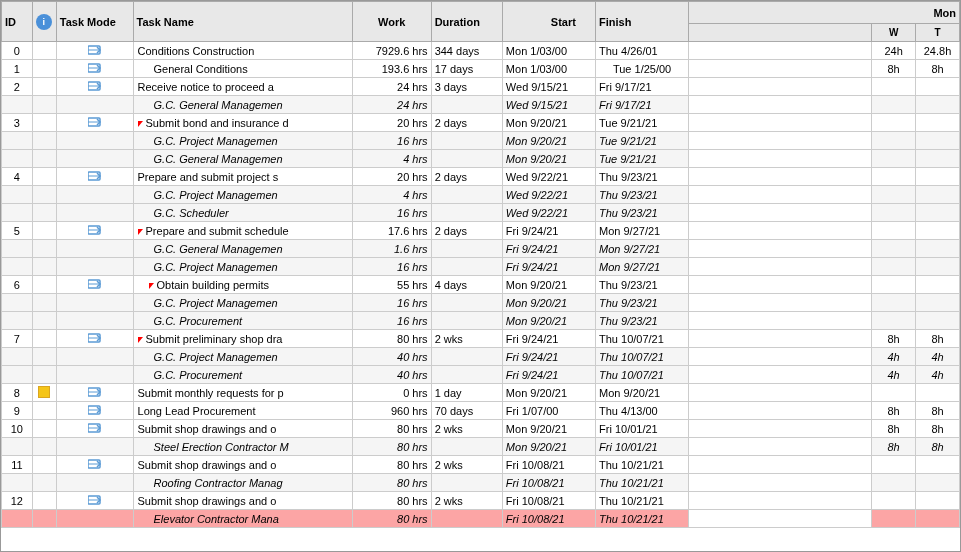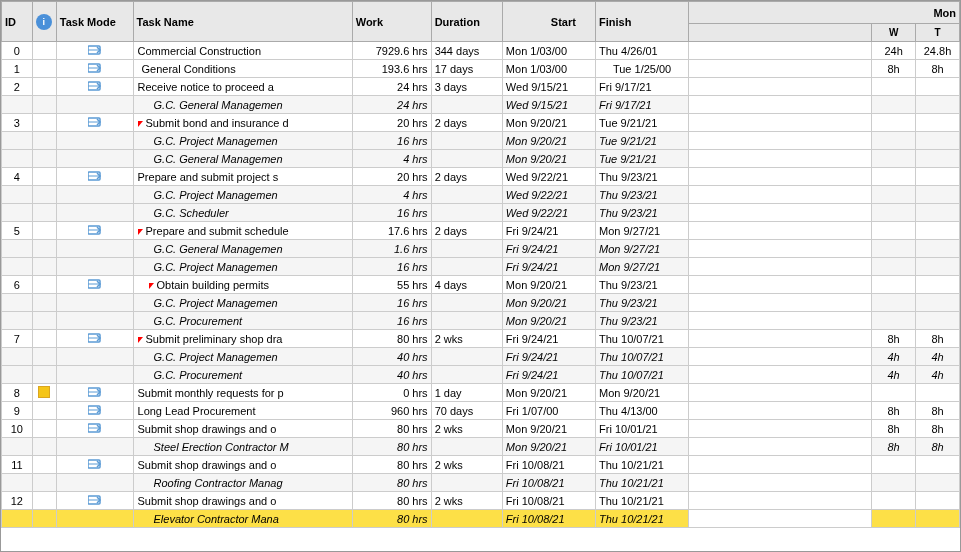--- a/index.html
+++ b/index.html
@@ -40,21 +40,21 @@
     }
     .sub-header-row th {
       height: 18px;
       text-align: center;
       font-size: 10px;
     }
     .col-id { width: 28px; }
     .col-info { width: 22px; }
     .col-taskmode { width: 70px; }
     .col-taskname { width: 220px; }
-    .col-work { width: 72px; }
+    .col-work { width: 72px; text-align: center; }
     .col-duration { width: 65px; }
     .col-start { width: 80px; padding-left: 48px; }
     .col-finish { width: 80px; margin-top: 44px; }
     
     tr:nth-child(even) td { }
     td.id-col { text-align: center; font-size: 11px; }
     td.info-col { text-align: center; }
     td.mode-col { text-align: center; }
     .gantt-header-top {
       background: #e8e8e8;
@@ -123,40 +123,40 @@
     <tr>
           <td class="id-col">0</td>
           <td class="info-col"></td>
           <td class="mode-col"><span style="display:inline-flex;align-items:center;gap:1px;">
       <svg width="14" height="12" viewBox="0 0 14 12" xmlns="http://www.w3.org/2000/svg">
         <rect x="0" y="2" width="12" height="8" rx="1" fill="none" stroke="#5b9bd5" stroke-width="1.5"></rect>
         <line x1="0" y1="6" x2="12" y2="6" stroke="#5b9bd5" stroke-width="1"></line>
         <polyline points="9,3 12,6 9,9" fill="none" stroke="#5b9bd5" stroke-width="1.5"></polyline>
       </svg>
     </span></td>
-          <td style="padding-left: 4px;"><span>Commercial Construction</span></td>
+          <td style="padding-left: 4px;"><span>Conditions Construction</span></td>
           <td style="text-align: right;">7929.6 hrs</td>
           <td>344 days</td>
           <td style="font-style: normal;">Mon 1/03/00</td>
           <td style="font-style: normal;">Thu 4/26/01</td>
           <td style="background: rgb(255, 255, 255);"></td>
           <td style="text-align: center;">24h</td>
           <td style="text-align: center;">24.8h</td>
         </tr>
         <tr>
           <td class="id-col">1</td>
           <td class="info-col"></td>
           <td class="mode-col"><span style="display:inline-flex;align-items:center;gap:1px;">
       <svg width="14" height="12" viewBox="0 0 14 12" xmlns="http://www.w3.org/2000/svg">
         <rect x="0" y="2" width="12" height="8" rx="1" fill="none" stroke="#5b9bd5" stroke-width="1.5"></rect>
         <line x1="0" y1="6" x2="12" y2="6" stroke="#5b9bd5" stroke-width="1"></line>
         <polyline points="9,3 12,6 9,9" fill="none" stroke="#5b9bd5" stroke-width="1.5"></polyline>
       </svg>
     </span></td>
-          <td style="padding-left: 8px;"><span>General Conditions</span></td>
+          <td style="padding-left: 20px;"><span>General Conditions</span></td>
           <td style="text-align: right;">193.6 hrs</td>
           <td>17 days</td>
           <td style="font-style: normal;">Mon 1/03/00</td>
           <td style="font-style: normal; text-align: center;">Tue 1/25/00</td>
           <td style="background: rgb(255, 255, 255);"></td>
           <td style="text-align: center;">8h</td>
           <td style="text-align: center;">8h</td>
         </tr>
         <tr>
           <td class="id-col">2</td>
@@ -529,21 +529,21 @@
     </span></td>
           <td style="padding-left: 4px;"><span>Submit shop drawings and o</span></td>
           <td style="text-align: right;">80 hrs</td>
           <td>2 wks</td>
           <td style="font-style: normal;">Fri 10/08/21</td>
           <td style="font-style: normal;">Thu 10/21/21</td>
           <td style="background: rgb(255, 255, 255);"></td>
           <td style="text-align: center;"></td>
           <td style="text-align: center;"></td>
         </tr>
-        <tr style="background: #fde047; font-style: italic;">
+        <tr style="background: #fca5a5; font-style: italic;">
           <td class="id-col"></td>
           <td class="info-col"></td>
           <td class="mode-col"></td>
           <td style="padding-left: 20px;"><span>Elevator Contractor Mana</span></td>
           <td style="text-align: right;">80 hrs</td>
           <td></td>
           <td style="font-style: italic;">Fri 10/08/21</td>
           <td style="font-style: italic;">Thu 10/21/21</td>
           <td style="background: rgb(255, 255, 255);"></td>
           <td style="text-align: center;"></td>

